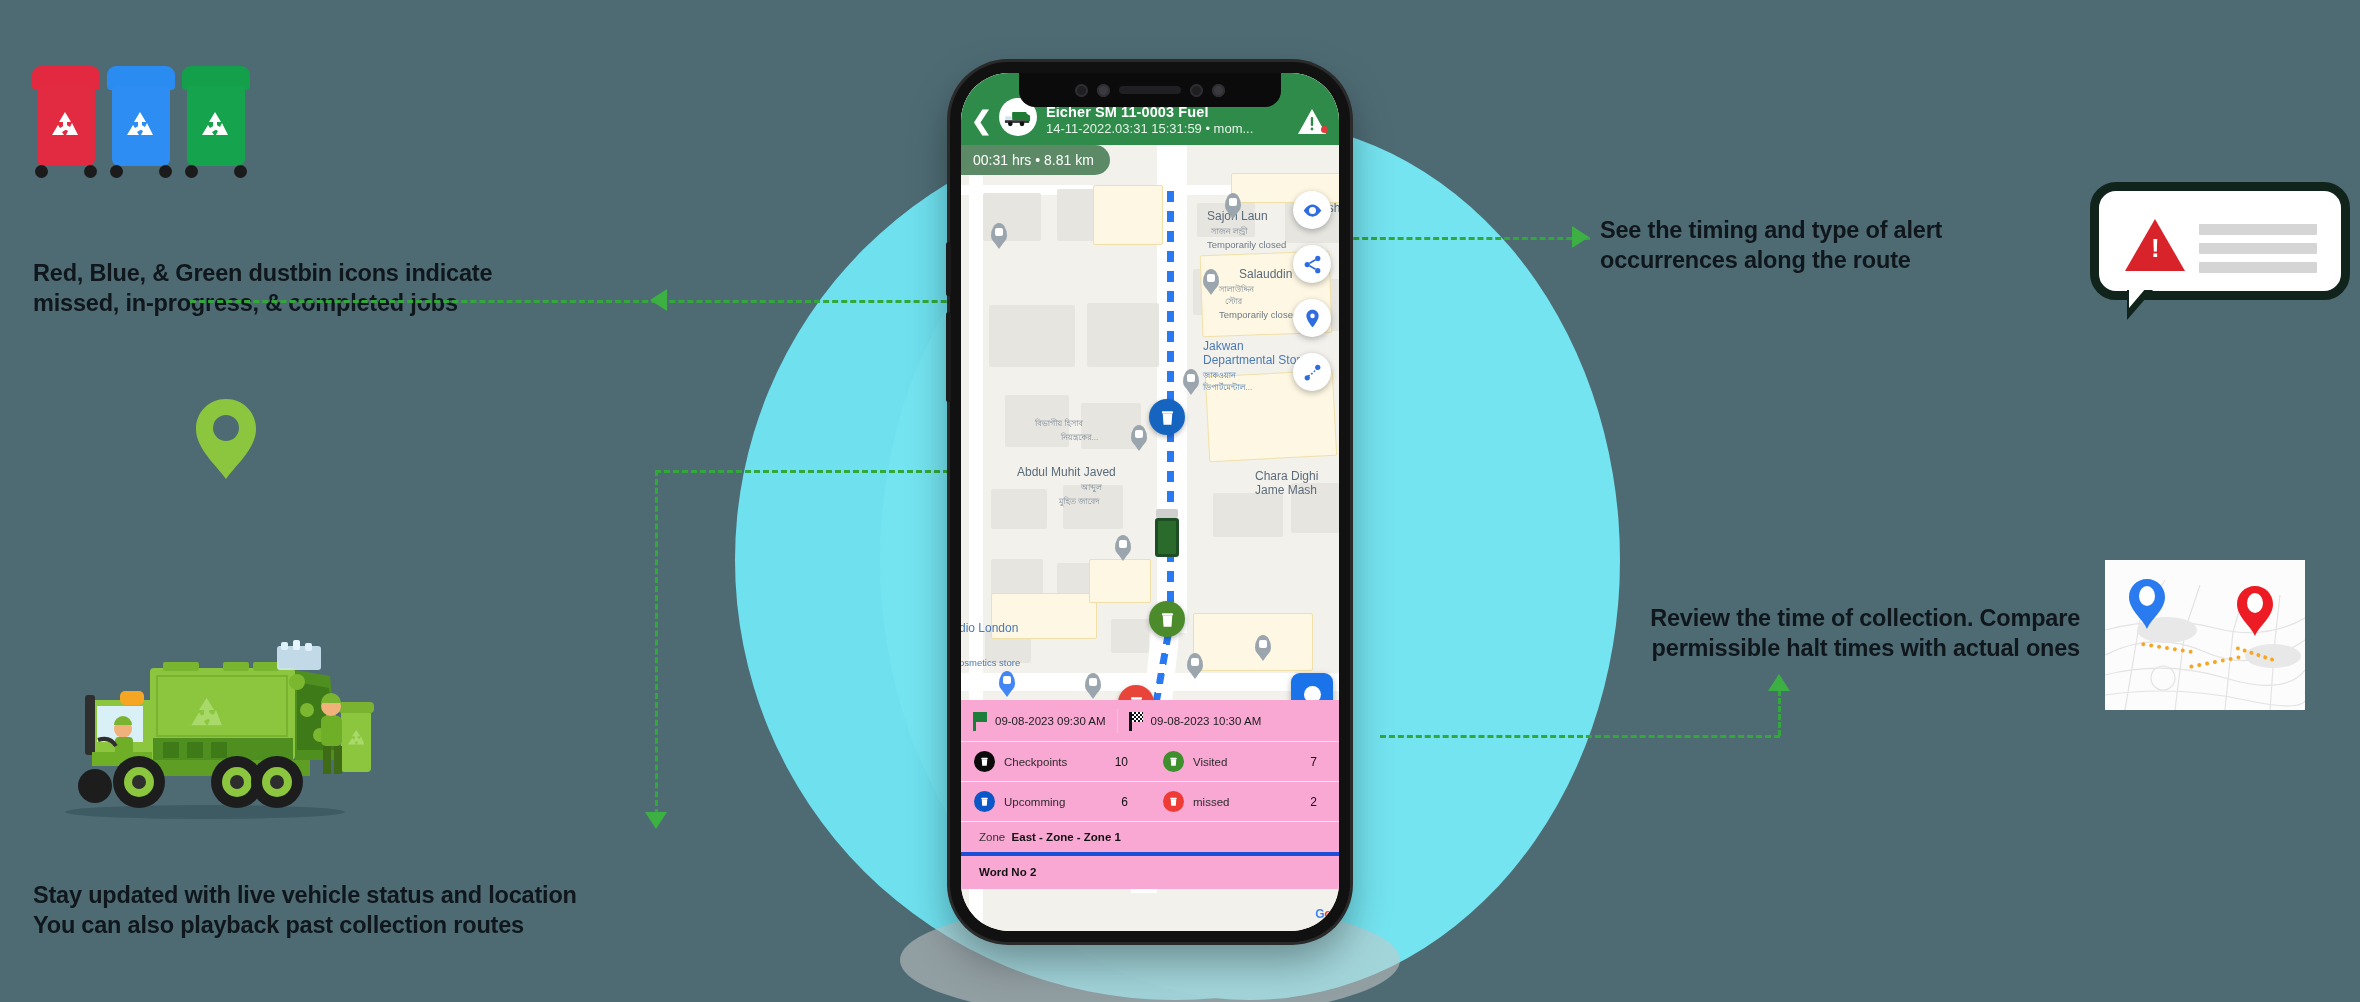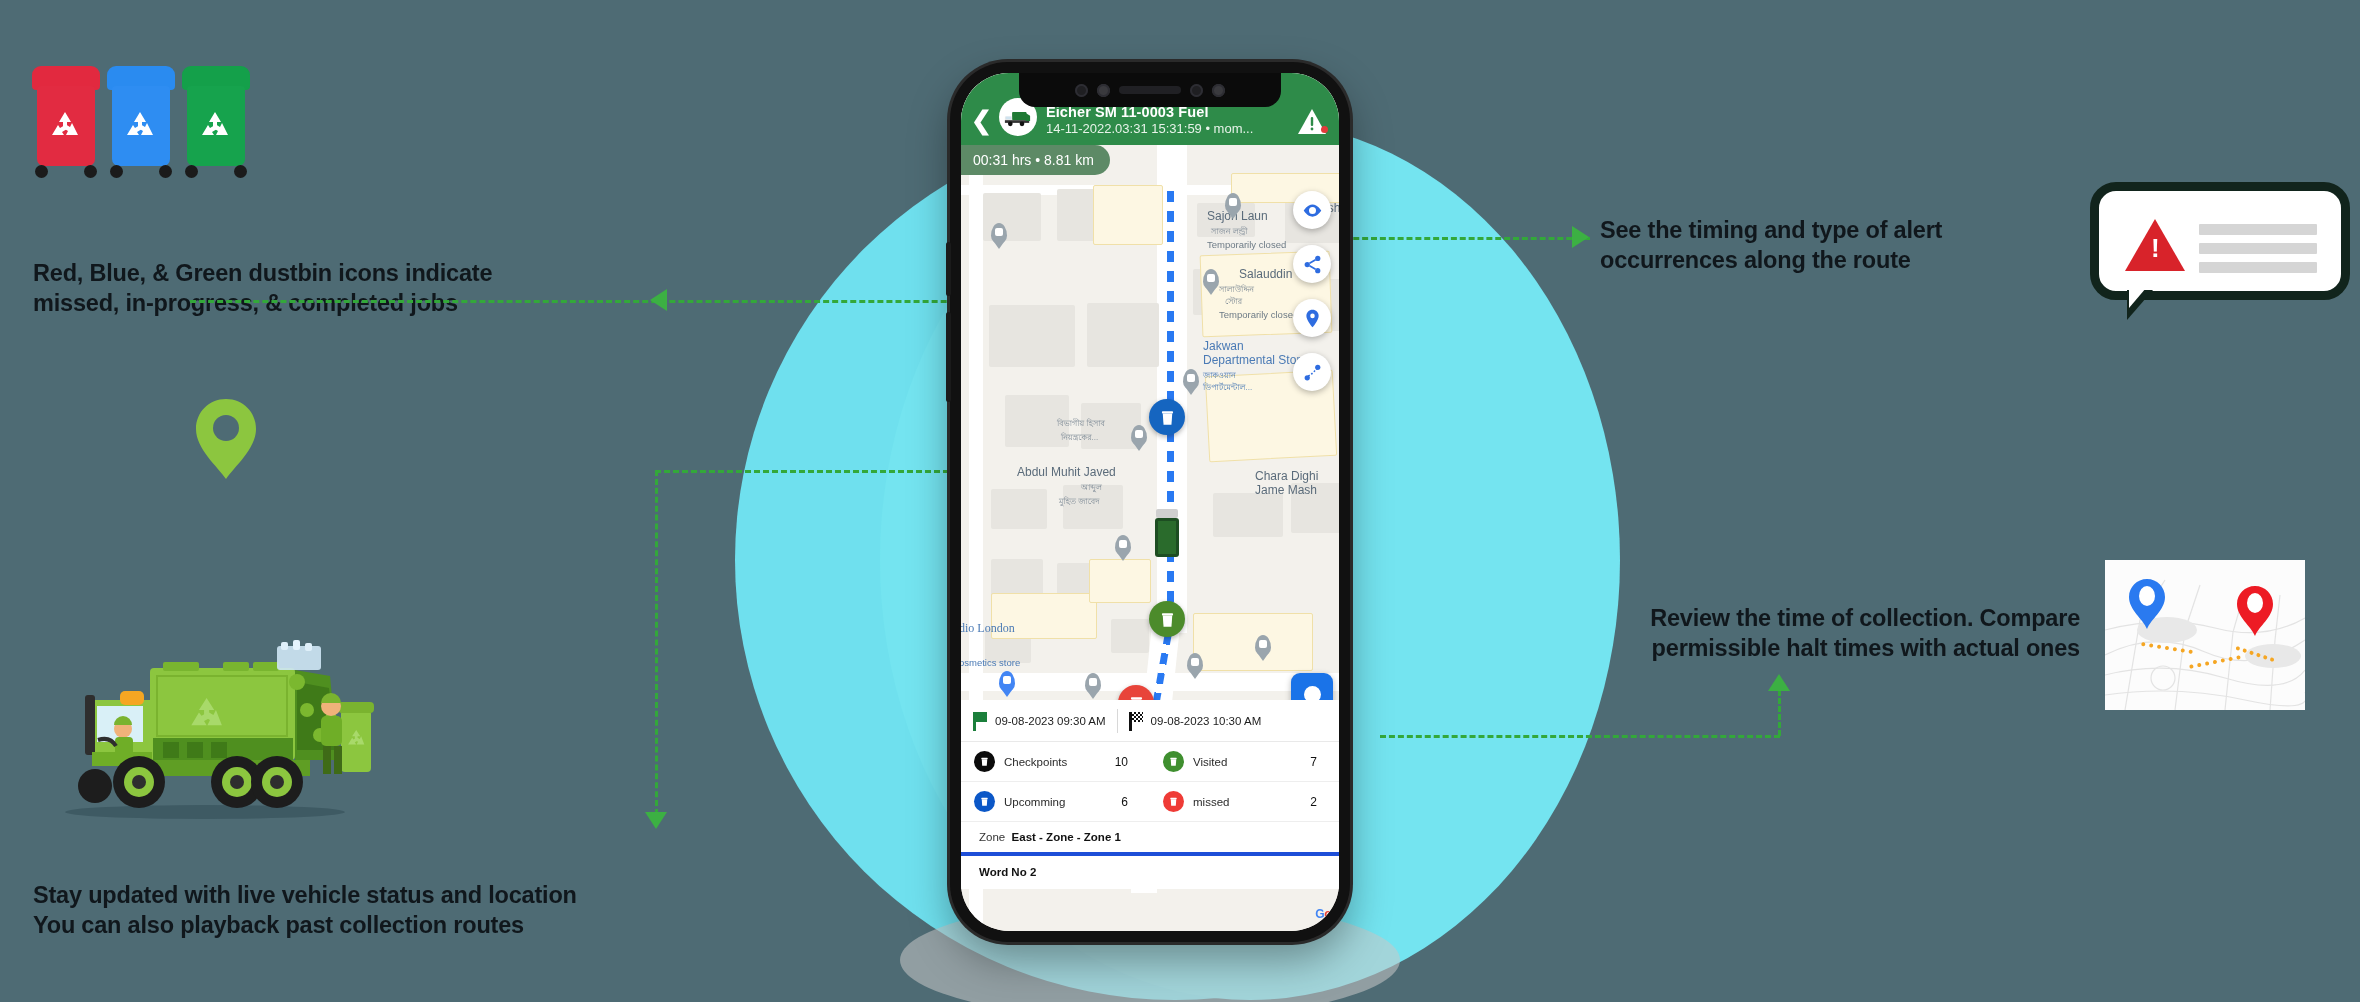--- a/index.html
+++ b/index.html
@@ -107,21 +107,21 @@
   .hdr .t1{ color:#fff; font-size:14.5px; font-weight:bold; letter-spacing:.1px; line-height:1.15;}
   .hdr .t2{ color:#e7f3e9; font-size:13px; line-height:1.25; white-space:nowrap; overflow:hidden;}
   .hdr .warn{ width:30px;height:27px; margin-bottom:2px; position:relative; flex:0 0 auto;}
   .hdr .warn .dot{position:absolute;right:-1px;bottom:2px;width:7px;height:7px;border-radius:50%;background:#e23b3b;}
 
   .pill{ position:absolute; left:0; top:72px; z-index:20;
      background:#5d8a66; color:#fff; font-size:14px; padding:7px 16px 7px 12px;
      border-top-right-radius:16px; border-bottom-right-radius:16px; }
 
   
-  .sheet{ position:absolute; left:0; right:0; bottom:42px; z-index:25; background:#ffffff;}
+  .sheet{ position:absolute; left:0; right:0; bottom:42px; z-index:25; background:#f9a8d4;}
   .sheet .timerow{ display:flex; align-items:center; padding:9px 10px 8px 12px; gap:2px;
         border-bottom:1px solid #e9e9e9;}
   .sheet .timerow .item{ display:flex; align-items:center; gap:7px;}
   .sheet .timerow .sep{ width:1px; height:24px; background:#d8d8d8; margin:0 9px;}
   .sheet .timerow .tx{ font-size:11.5px; color:#1c1c1c;}
   .flagico{ width:15px;height:19px; position:relative;}
   .flagico .pole{position:absolute;left:0;top:0;width:3px;height:19px;background:#1b7f3b;}
   .flagico .cloth{position:absolute;left:3px;top:0;width:11px;height:10px;background:#1b7f3b;}
   .flagico.chk .pole{background:#111;}
   .flagico.chk .cloth{background:
@@ -457,28 +457,28 @@
         <div class="poi bn" style="left:250px; top:152px;">সাজন লন্ড্রী</div>
         <div class="poi" style="left:246px; top:166px;">Temporarily closed</div>
         <div class="poi big" style="left:258px; top:194px;margin-left:20px;">Salauddin</div>
         <div class="poi bn" style="left:258px; top:210px;">সালাউদ্দিন</div>
         <div class="poi bn" style="left:264px; top:222px;">স্টোর</div>
         <div class="poi" style="left:258px; top:236px;">Temporarily closed</div>
         <div class="poi big blue" style="left:242px; top:266px;">Jakwan</div>
         <div class="poi big blue" style="left:242px; top:280px;">Departmental Store</div>
         <div class="poi bn blue" style="left:242px; top:296px;">জাকওয়ান</div>
         <div class="poi bn blue" style="left:242px; top:308px;">ডিপার্টমেন্টাল...</div>
-        <div class="poi bn" style="left:96px;  top:344px;">বিভাগীয় হিসাব</div>
+        <div class="poi bn" style="left:74px;  top:344px;">বিভাগীয় হিসাব</div>
         <div class="poi bn" style="left:100px; top:358px;">নিয়ন্ত্রকের...</div>
         <div class="poi big" style="left:56px;  top:392px;">Abdul Muhit Javed</div>
         <div class="poi bn" style="left:120px; top:408px;">আব্দুল</div>
         <div class="poi bn" style="left:98px;  top:422px;">মুহিত জাবেদ</div>
         <div class="poi big" style="left:294px; top:396px;">Chara Dighi</div>
         <div class="poi big" style="left:294px; top:410px;">Jame Mash</div>
-        <div class="poi big blue" style="left:-2px; top:548px;font-family:Liberation Serif, serif;">dio London</div>
+        <div class="poi big blue" style="left:-2px; top:548px;">dio London</div>
         <div class="poi blue" style="left:-2px; top:584px;">osmetics store</div>
         <div class="poi big" style="left:4px;  top:678px;">KHAN HOUSE</div>
         <div class="poi" style="left:10px; top:694px;">Al-Amin 11</div>
         <div class="poi big" style="left:254px; top:678px;">AG Office, Sylhet</div>
         <div class="poi bn" style="left:172px; top:670px;">স্বপ্না</div>
         <div class="poi bn" style="left:168px; top:686px;">জেনারেল স্টোর</div>
         <div class="poi big" style="left:340px; top:128px;">English</div>
 
         <div class="pin" style="left:264px; top:120px;">
             <i></i>

